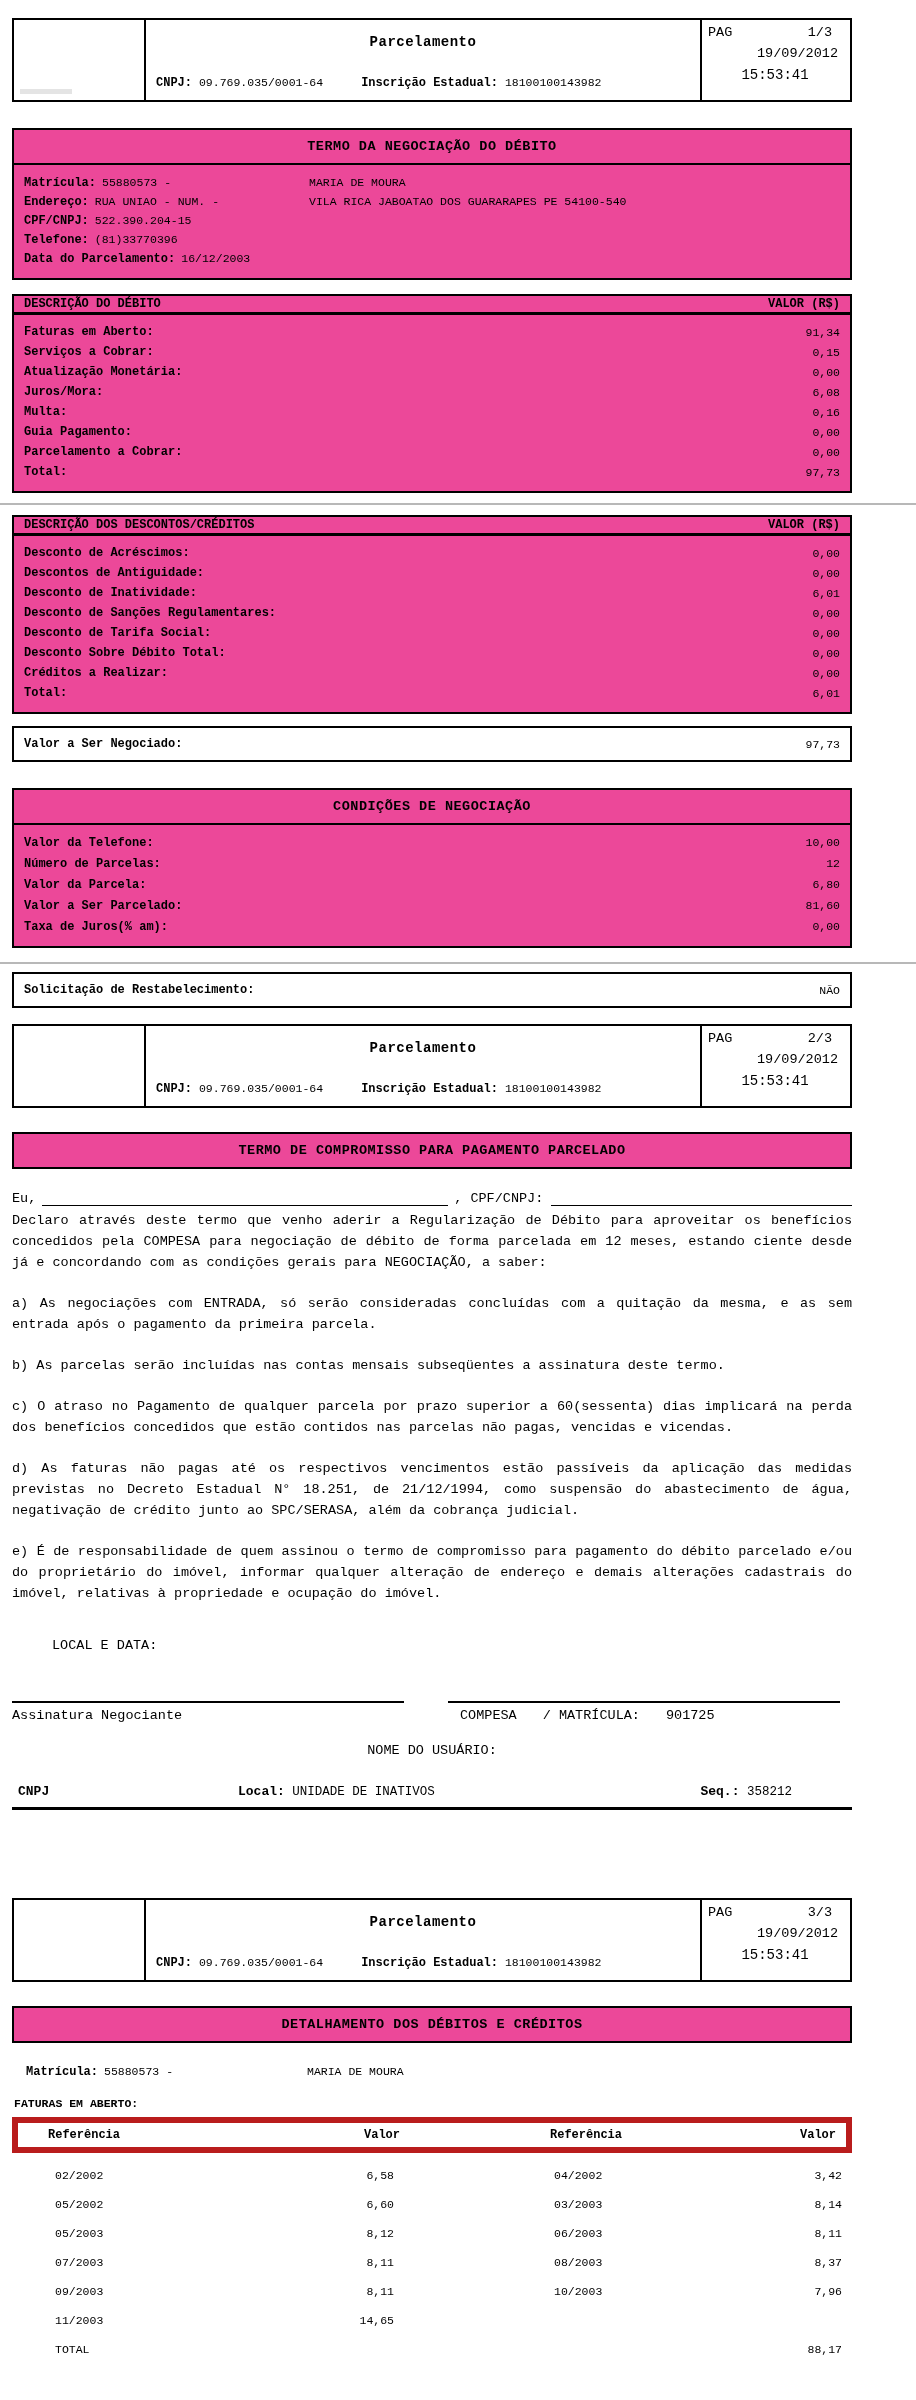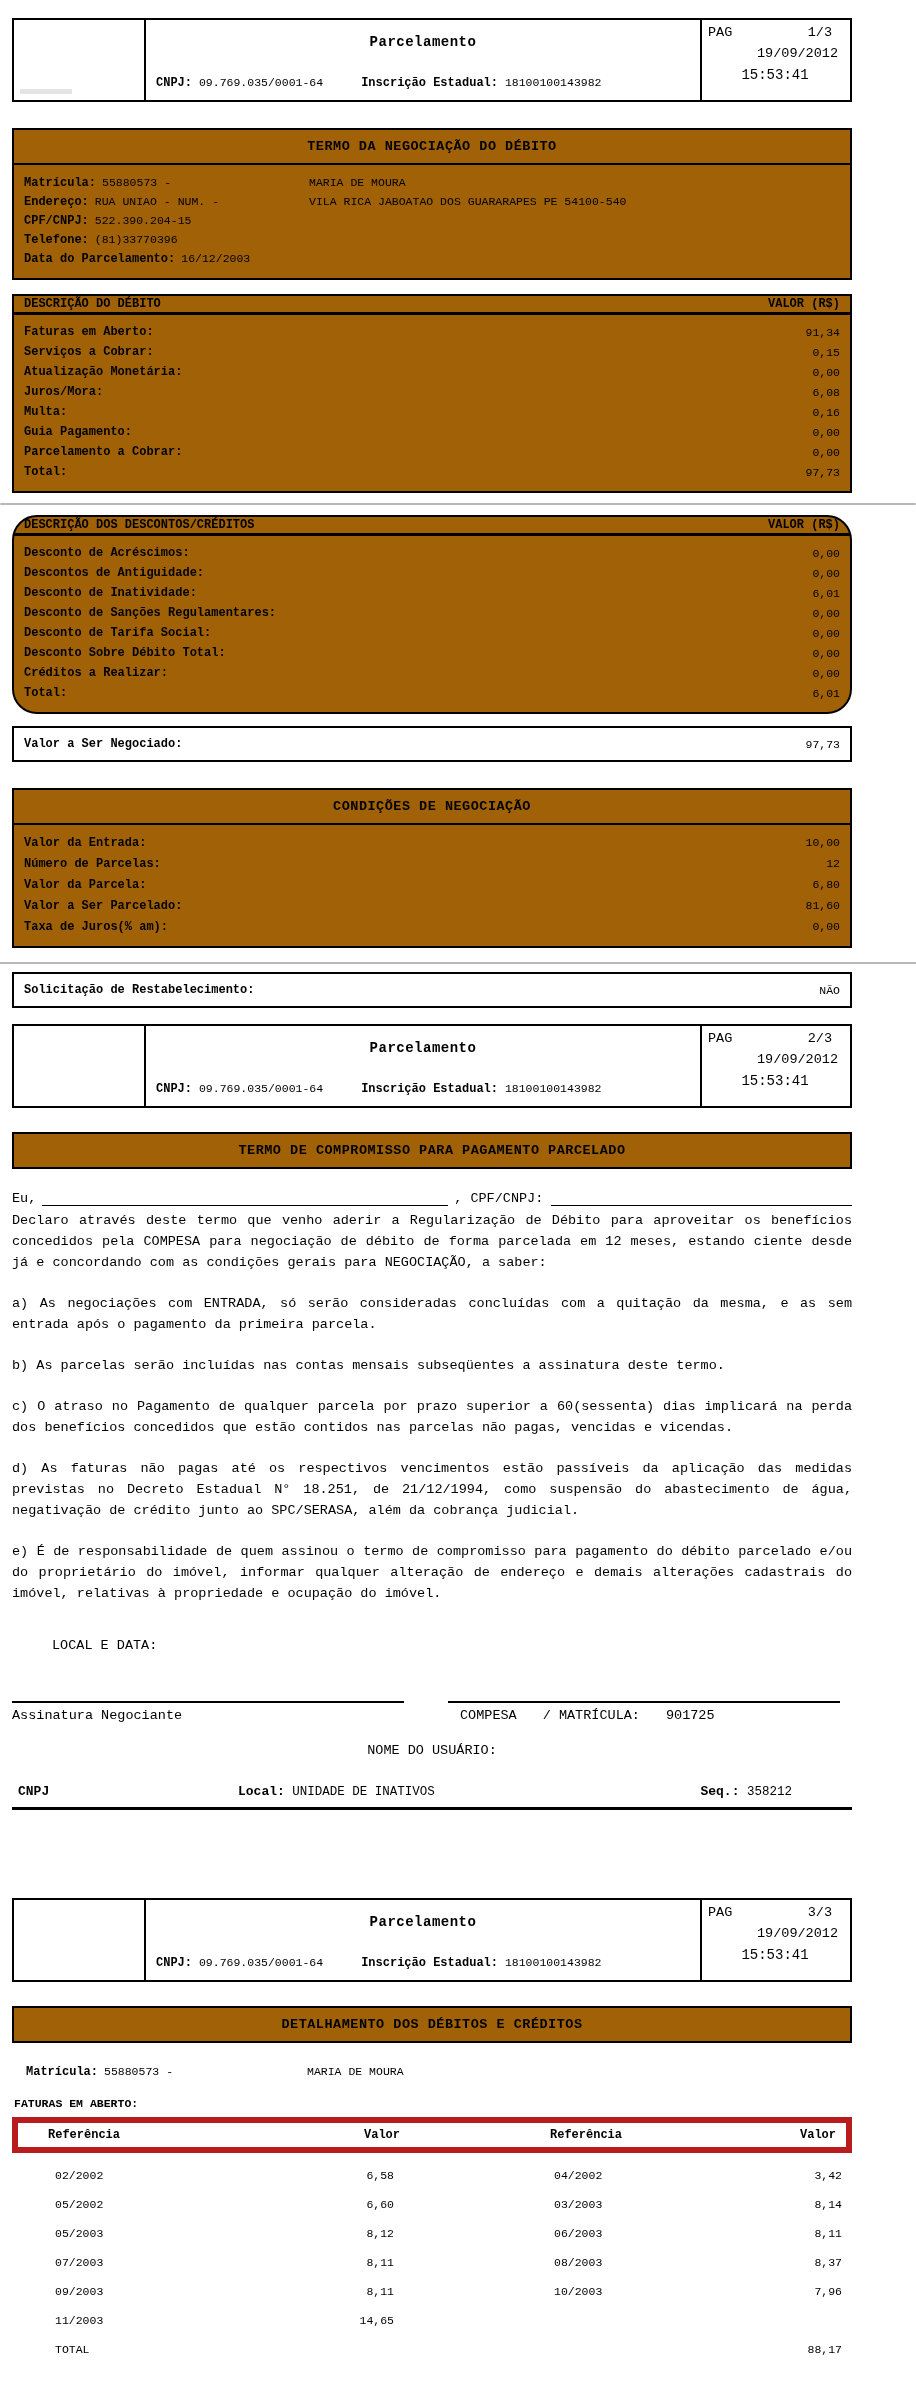--- a/index.html
+++ b/index.html
@@ -21,21 +21,21 @@
   .hb-title { text-align: center; font-weight: bold; font-size: 14px; letter-spacing: .5px; }
   .hb-cnpj-line { display: flex; gap: 38px; font-size: 11.5px; }
   .hb-cnpj-line b { font-size: 12px; }
   .hb-right { width: 150px; border-left: 2px solid #000; padding: 5px 8px 4px 6px;
     font-size: 13.5px; display: flex; flex-direction: column; gap: 6px; }
   .hb-pag { display: flex; justify-content: space-between; padding-right: 10px; }
   .hb-date { text-align: right; padding-right: 4px; }
   .hb-time { text-align: center; font-size: 14px; }
 
   
-  .sect { border: 2px solid #000; background: #a16207; }
+  .sect { border: 2px solid #000; background: #ec4899; }
   .sect-title { text-align: center; font-weight: bold; font-size: 13.5px;
     padding: 9px 6px; letter-spacing: .5px; }
   .sect-title.rule { border-bottom: 2px solid #000; }
   .fields { padding: 8px 10px 10px 10px; }
   .f-row { position: relative; height: 19px; line-height: 19px; font-size: 11.5px; }
   .f-row .k { font-weight: bold; font-size: 12px; margin-right: 6px; }
   .f-row .v2 { position: absolute; left: 285px; top: 0; }
 
   .kv-head { display: flex; justify-content: space-between; align-items: center;
     font-weight: bold; font-size: 12px; padding: 1px 10px; border-bottom: 3px solid #000; }
@@ -81,21 +81,21 @@
   .fc1 { width: 230px; padding-left: 20px; }
   .fc2 { width: 142px; text-align: right; }
   .fc3 { width: 300px; padding-left: 150px; }
   .fc4 { flex: 1; text-align: right; }
   .ftable-row .fc1 { padding-left: 33px; }
   .ftable-row .fc3 { padding-left: 160px; }
   .ftable-body { padding-top: 8px; }
 
   .mt26 { margin-top: 26px; } .mt24 { margin-top: 24px; } .mt20 { margin-top: 20px; }
   .mt16 { margin-top: 16px; } .mt14 { margin-top: 14px; } .mt12 { margin-top: 12px; }
-  .mt10 { margin-top: 10px; border-radius: 25px; } .mt8 { margin-top: 8px; } .mt90 { margin-top: 88px; }
+  .mt10 { margin-top: 10px; } .mt8 { margin-top: 8px; } .mt90 { margin-top: 88px; }
 </style>
 </head>
 <body>
 
 <div class="doc">
 
   <div class="hbox">
     <div class="hb-logo">
       <div class="hb-watermark"></div>
     </div>
@@ -245,21 +245,21 @@
   <div class="one-row mt12">
     <span class="k">Valor a Ser Negociado:</span>
     <span>97,73</span>
   </div>
 
   <div class="sect mt26">
     <div class="sect-title rule">CONDIÇÕES DE NEGOCIAÇÃO</div>
     <div class="kv-body">
 
         <div class="kv-row" style="height:21px">
-          <span class="k">Valor da Entrada:</span>
+          <span class="k">Valor da Telefone:</span>
           <span class="v">10,00</span>
         </div>
 
         <div class="kv-row" style="height:21px">
           <span class="k">Número de Parcelas:</span>
           <span class="v">12</span>
         </div>
 
         <div class="kv-row" style="height:21px">
           <span class="k">Valor da Parcela:</span>

